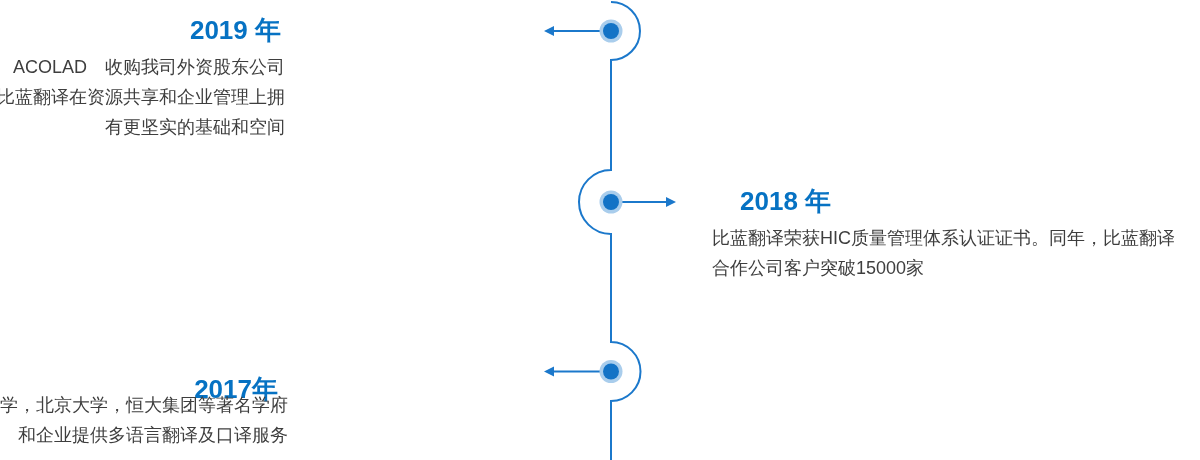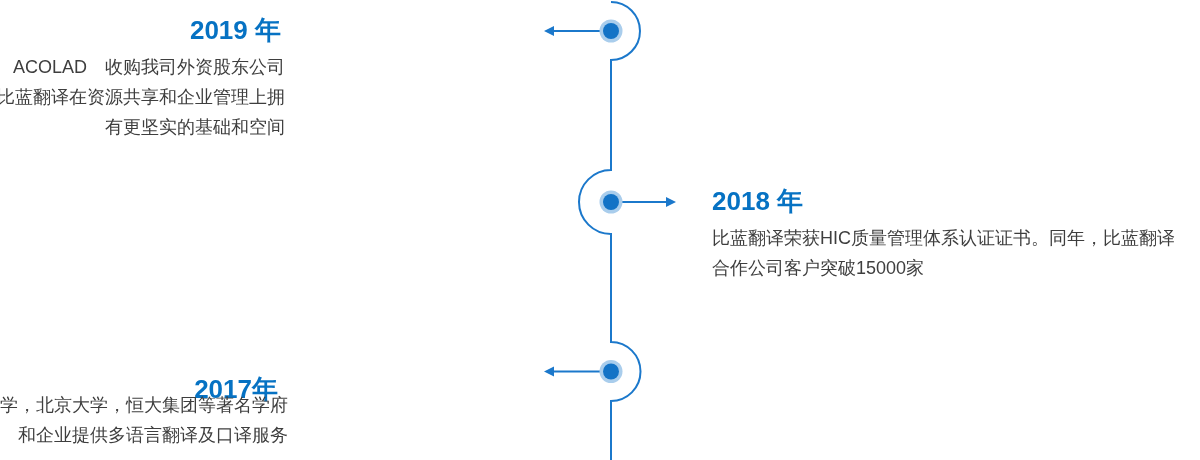--- a/index.html
+++ b/index.html
@@ -45,21 +45,21 @@
 
   .year-label {
     position: absolute;
     font-size: 26px;
     font-weight: bold;
     line-height: 26px;
     color: var(--accent-blue, #0672c3);
     white-space: nowrap;
   }
   .year-left  { text-align: right; }
-  .year-right { text-align: left; }
+  .year-right { text-align: left; margin-left: 28px; }
 
   .event-text {
     position: absolute;
     font-size: 18px;
     line-height: 30px;
     color: var(--body-text, #3e3e3e);
     white-space: pre-line;
   }
   .text-left  { text-align: right; }
   .text-right { text-align: left; }

